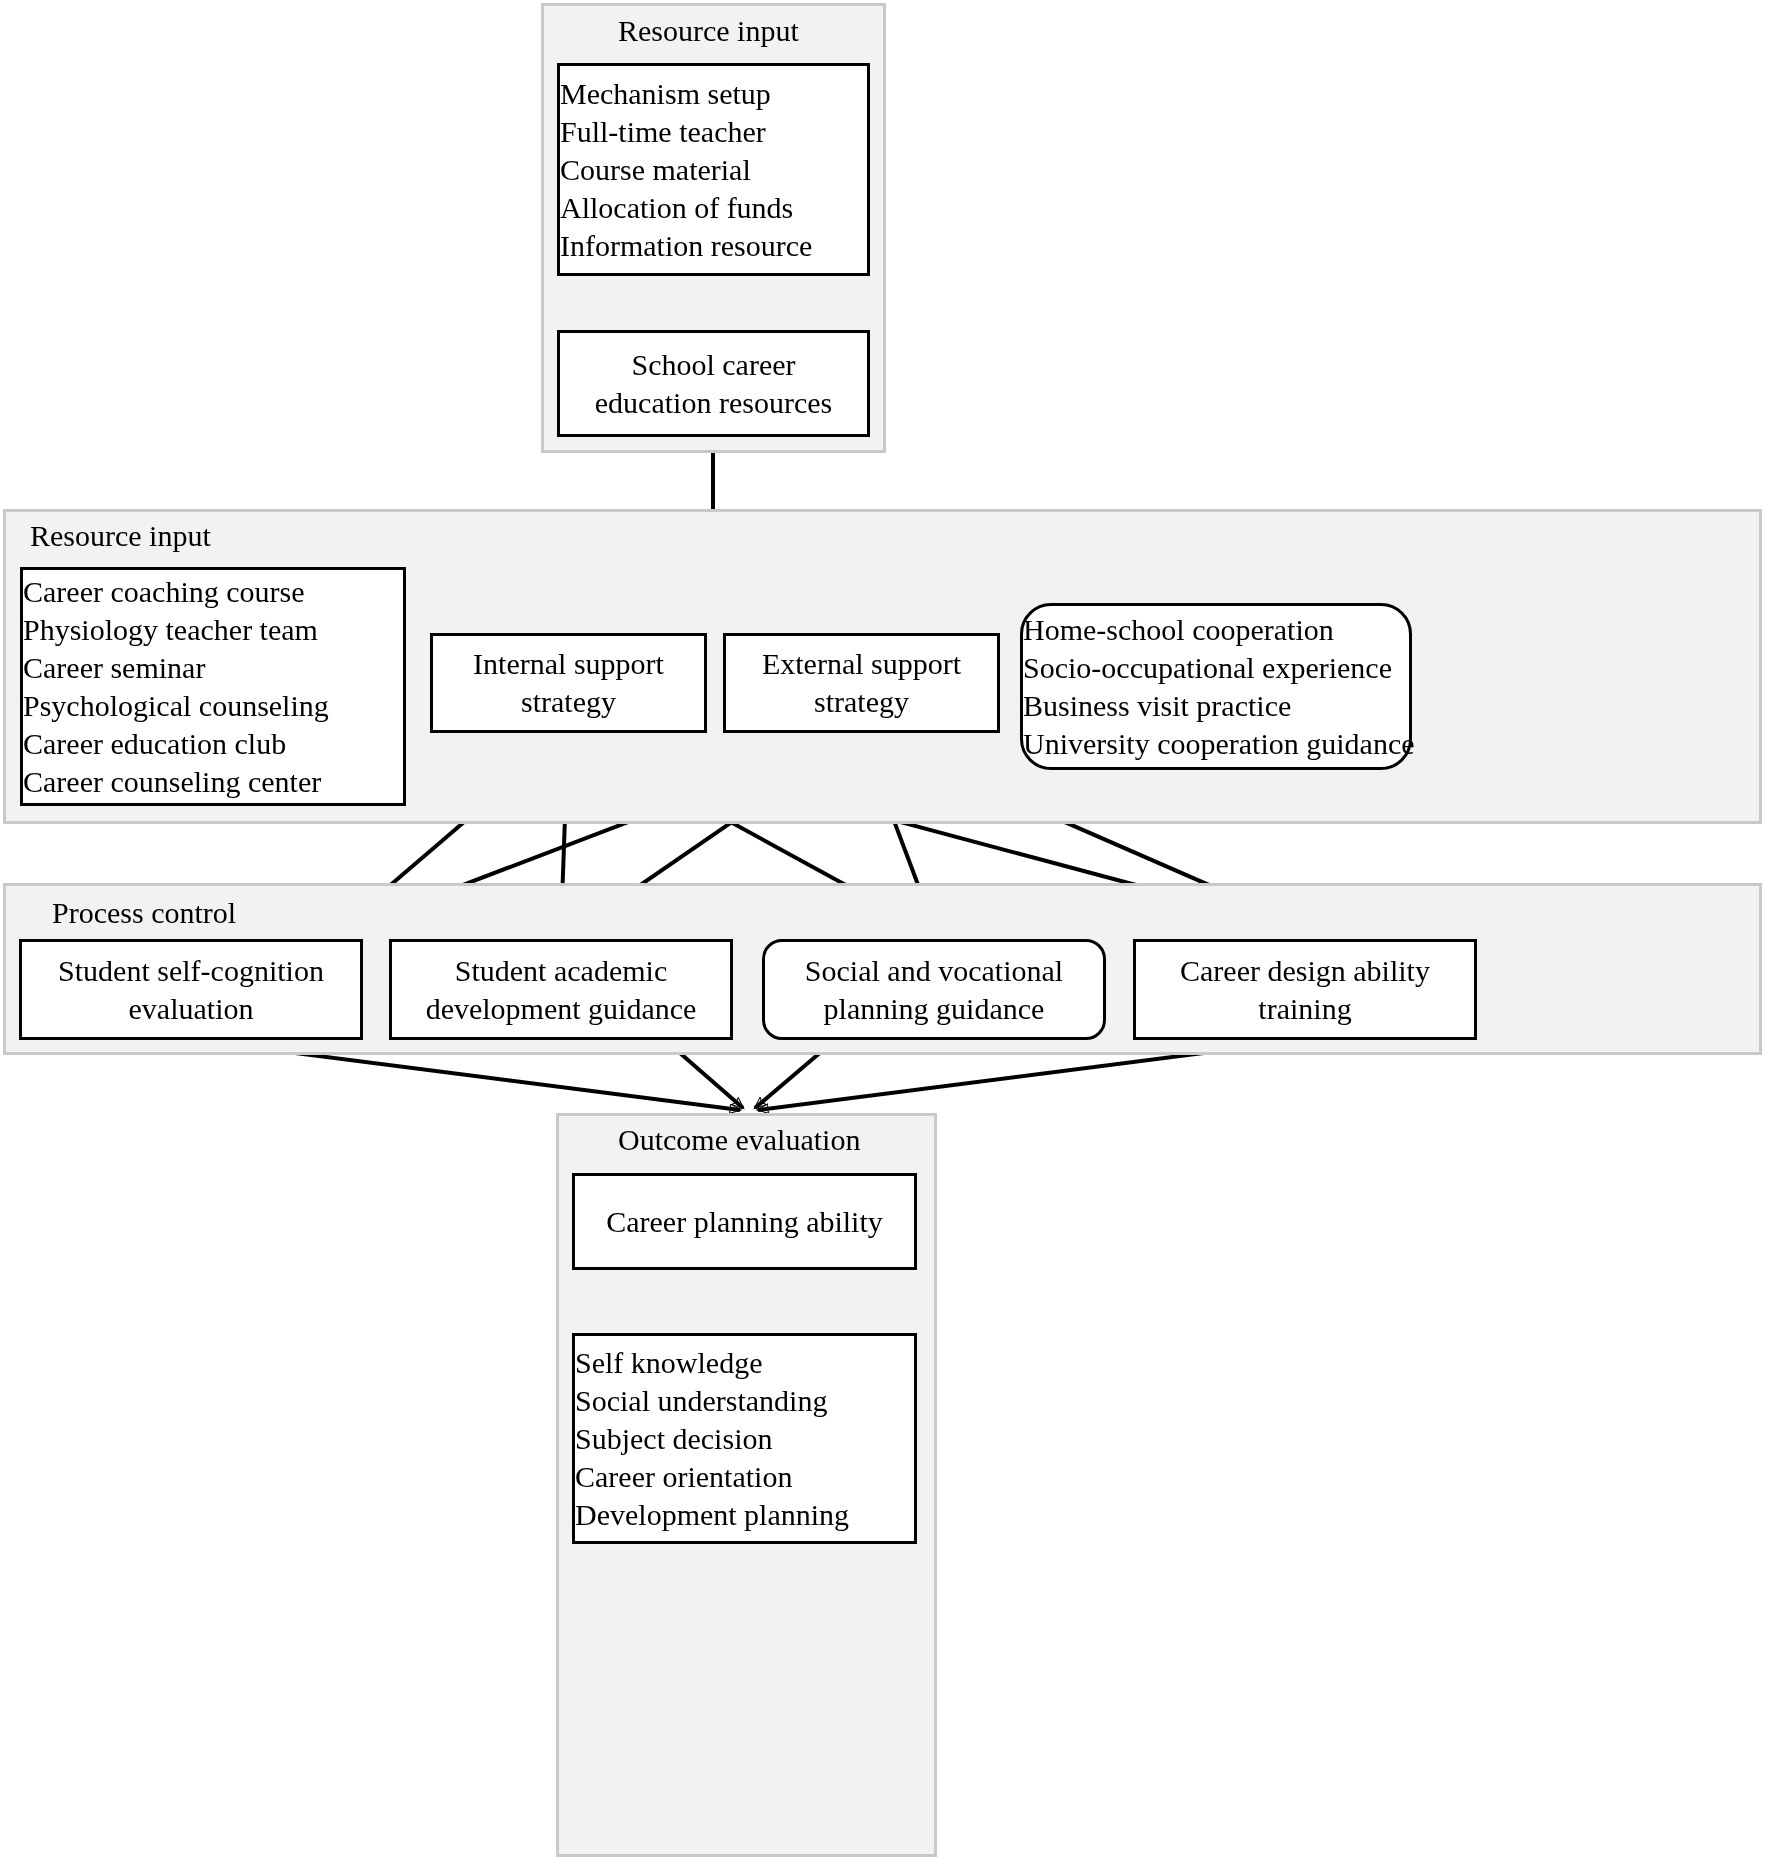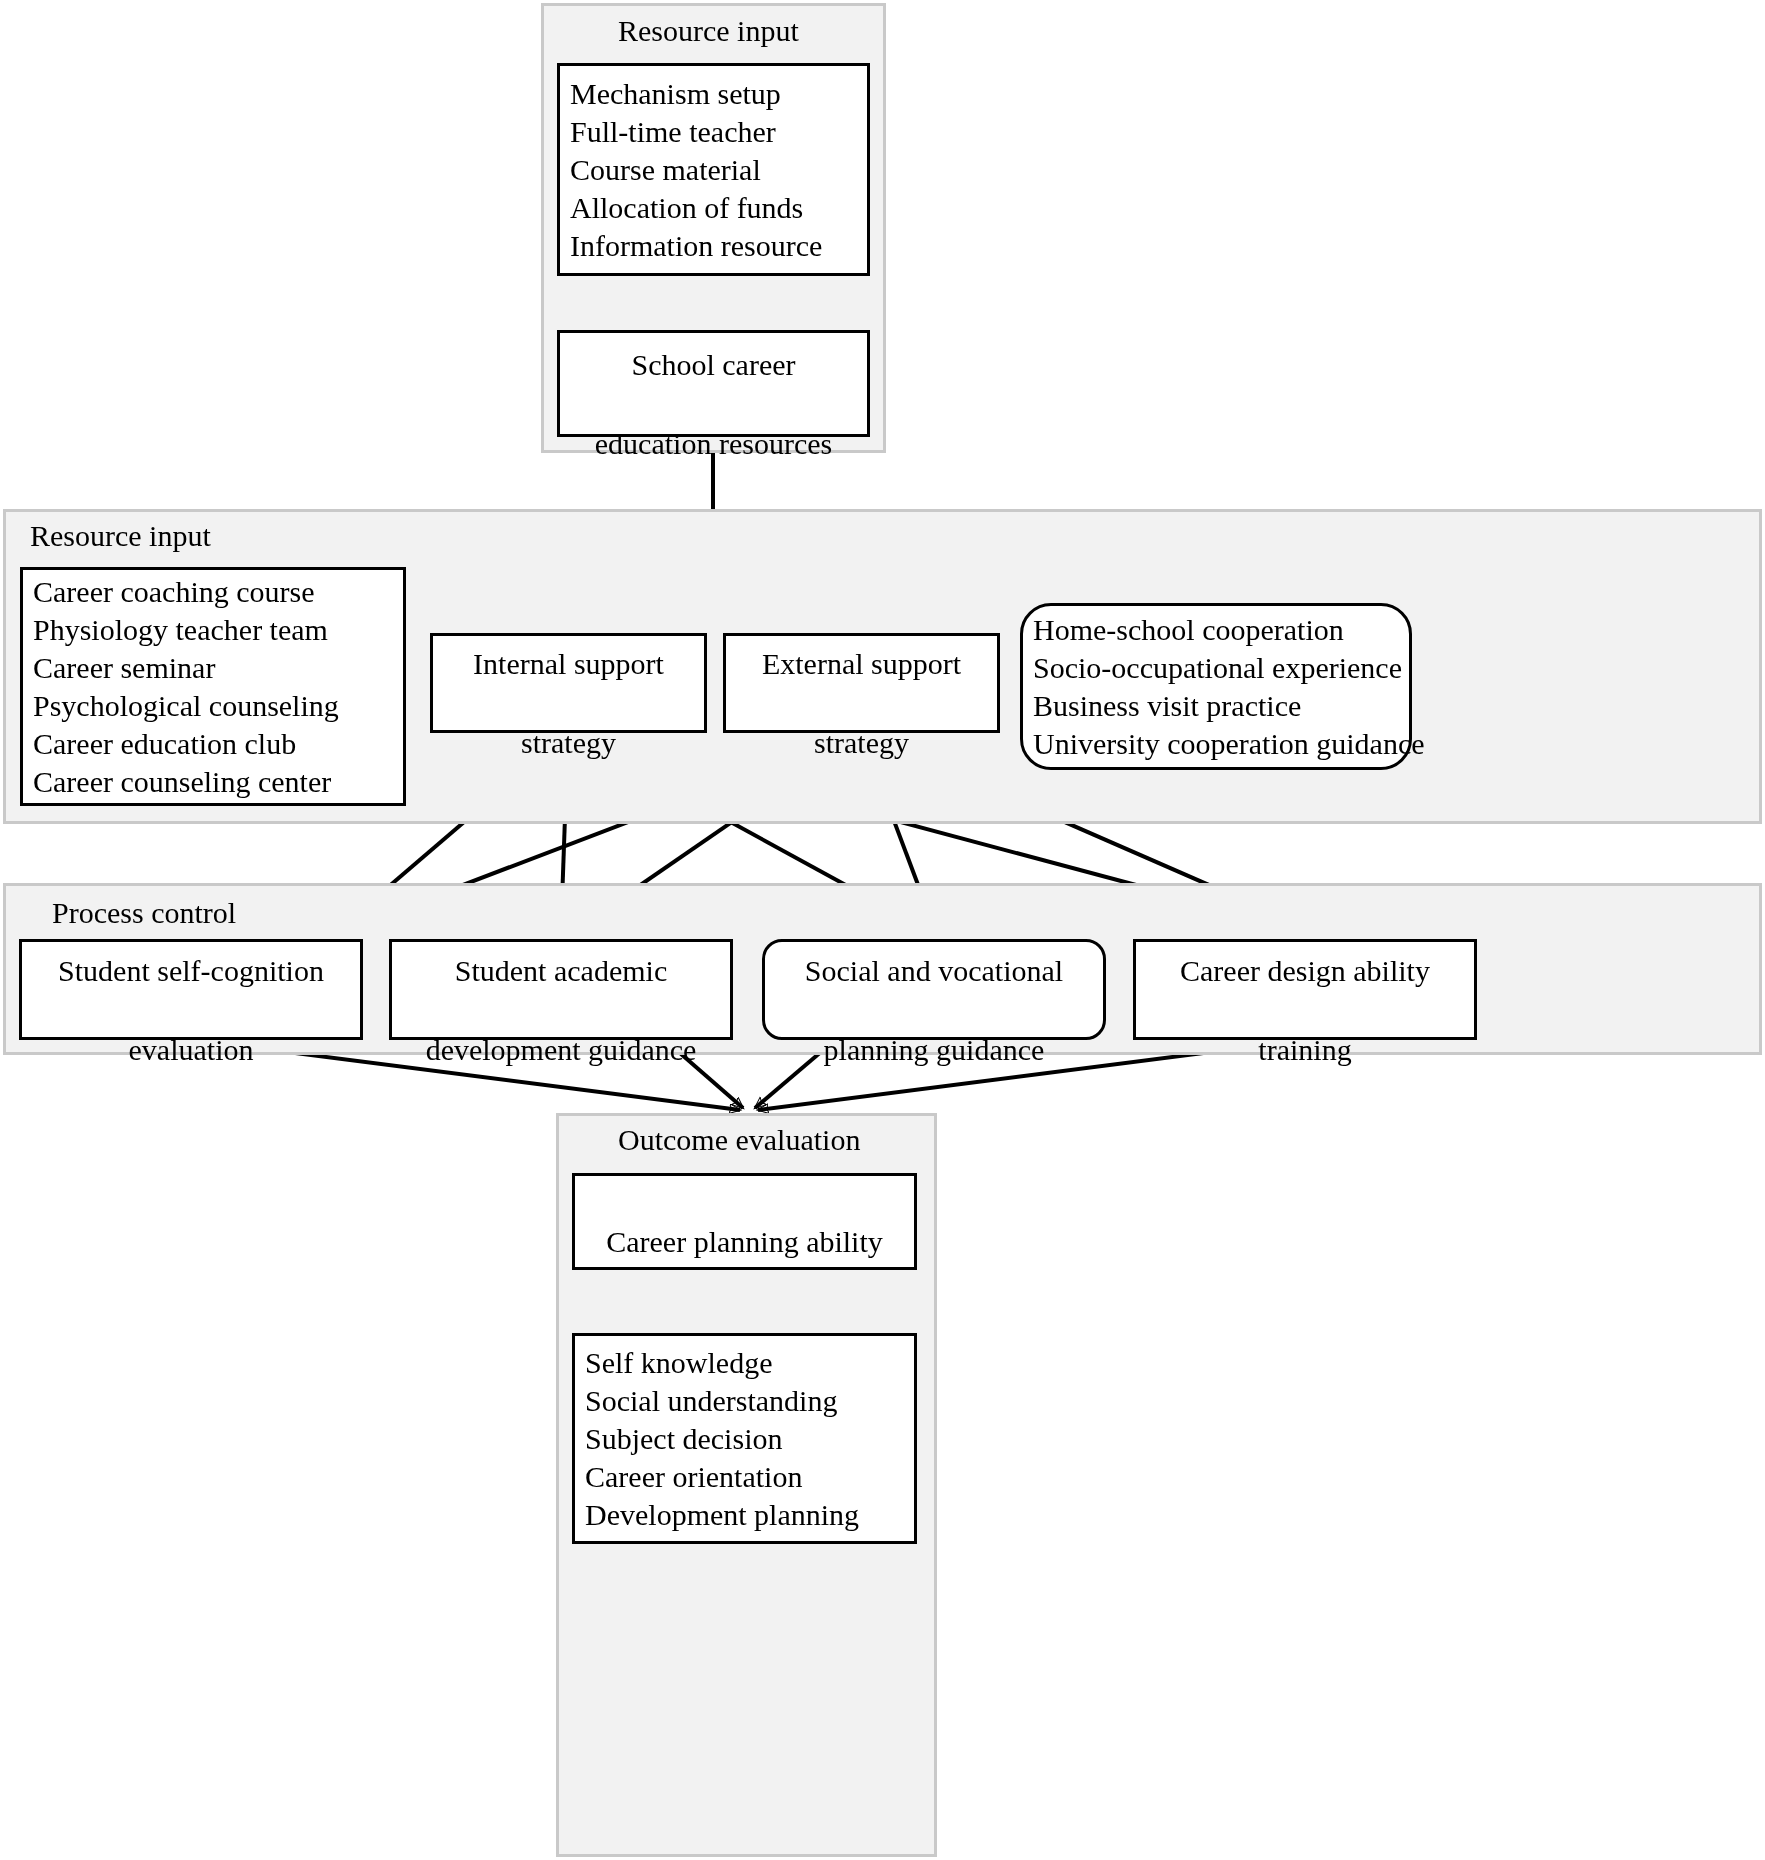--- a/index.html
+++ b/index.html
@@ -48,22 +48,22 @@
   }
   .box.left {
     align-items: flex-start;
     text-align: left;
   }
   .box .line {
     font-size: 30px;
     line-height: 38px;
     white-space: nowrap;
   }
-  .box.left .line { padding-left: 10px; }
-  .box.center .line { width: 100%; margin-top: 41px; }
+  .box.left .line { }
+  .box.center .line { width: 100%; }
 
   
   #arrows {
     position: absolute;
     left: 0;
     top: 0;
     width: 1765px;
     height: 1860px;
     pointer-events: none;
   }

